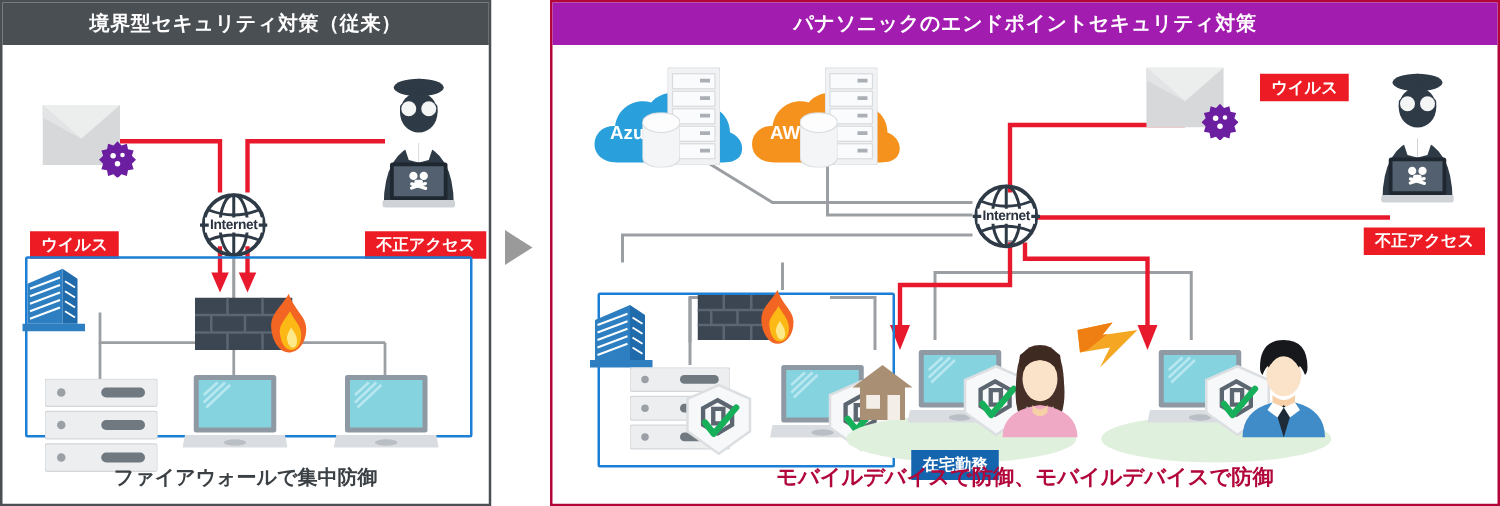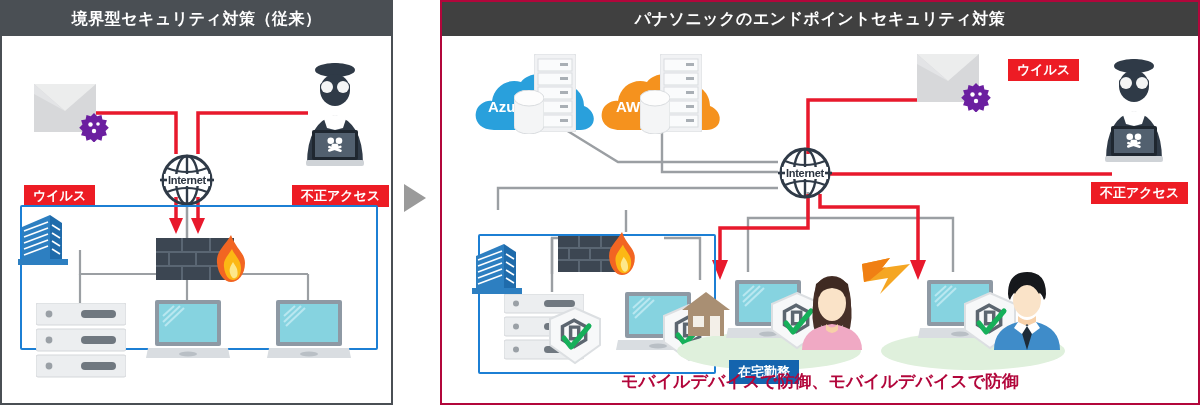--- a/index.html
+++ b/index.html
@@ -8,21 +8,21 @@
   #canvas{position:relative;width:1200px;height:405px;background:#fff;overflow:hidden;}
 
   
   .panel{position:absolute;top:0;height:405px;box-sizing:border-box;}
   #panel-left{left:0;width:393px;border:2px solid #4a4f54;background:#fff;}
   #panel-right{left:440px;width:760px;border:2px solid #b2063b;background:#fff;}
 
   .panel-header{position:absolute;left:0;top:0;width:100%;height:34px;
     display:flex;align-items:center;justify-content:center;box-sizing:border-box;}
   #panel-left .panel-header{background:#4a4f54;}
-  #panel-right .panel-header{background:#404040;}
+  #panel-right .panel-header{background:#a21caf;}
   .panel-header .title{color:#fff;font-weight:bold;font-size:16px;letter-spacing:.5px;white-space:nowrap;}
 
   .panel-body{position:absolute;left:6px;right:6px;top:40px;bottom:6px;background:#fff;}
 
   .caption{position:absolute;left:0;width:100%;text-align:center;font-weight:bold;font-size:16px;white-space:nowrap;}
   #cap-left{bottom:10px;color:#3b4045;}
   #cap-right{bottom:10px;color:#b2063b;font-size:17px;}
 
   
   #flow-arrow{position:absolute;left:404px;top:184px;width:0;height:0;
@@ -252,20 +252,21 @@
               <line x1="17" y1="22" x2="34" y2="6"></line>
             <line x1="19" y1="26" x2="38" y2="8"></line>
           </g>
           <path d="M2 48 L82 48 L84 58 L0 58z" fill="#d9dde1"></path>
           <ellipse cx="42" cy="54" rx="9" ry="2.6" fill="#b9bfc5"></ellipse>
         </svg>
       </div>
 
     </div>
 
+    <div class="caption" id="cap-left">ファイアウォールで集中防御</div>
   </div>
 
   <div id="flow-arrow"></div>
 
   <div class="panel" id="panel-right">
     <div class="panel-header">
       <span class="title">パナソニックのエンドポイントセキュリティ対策</span>
     </div>
 
     <div class="panel-body">

